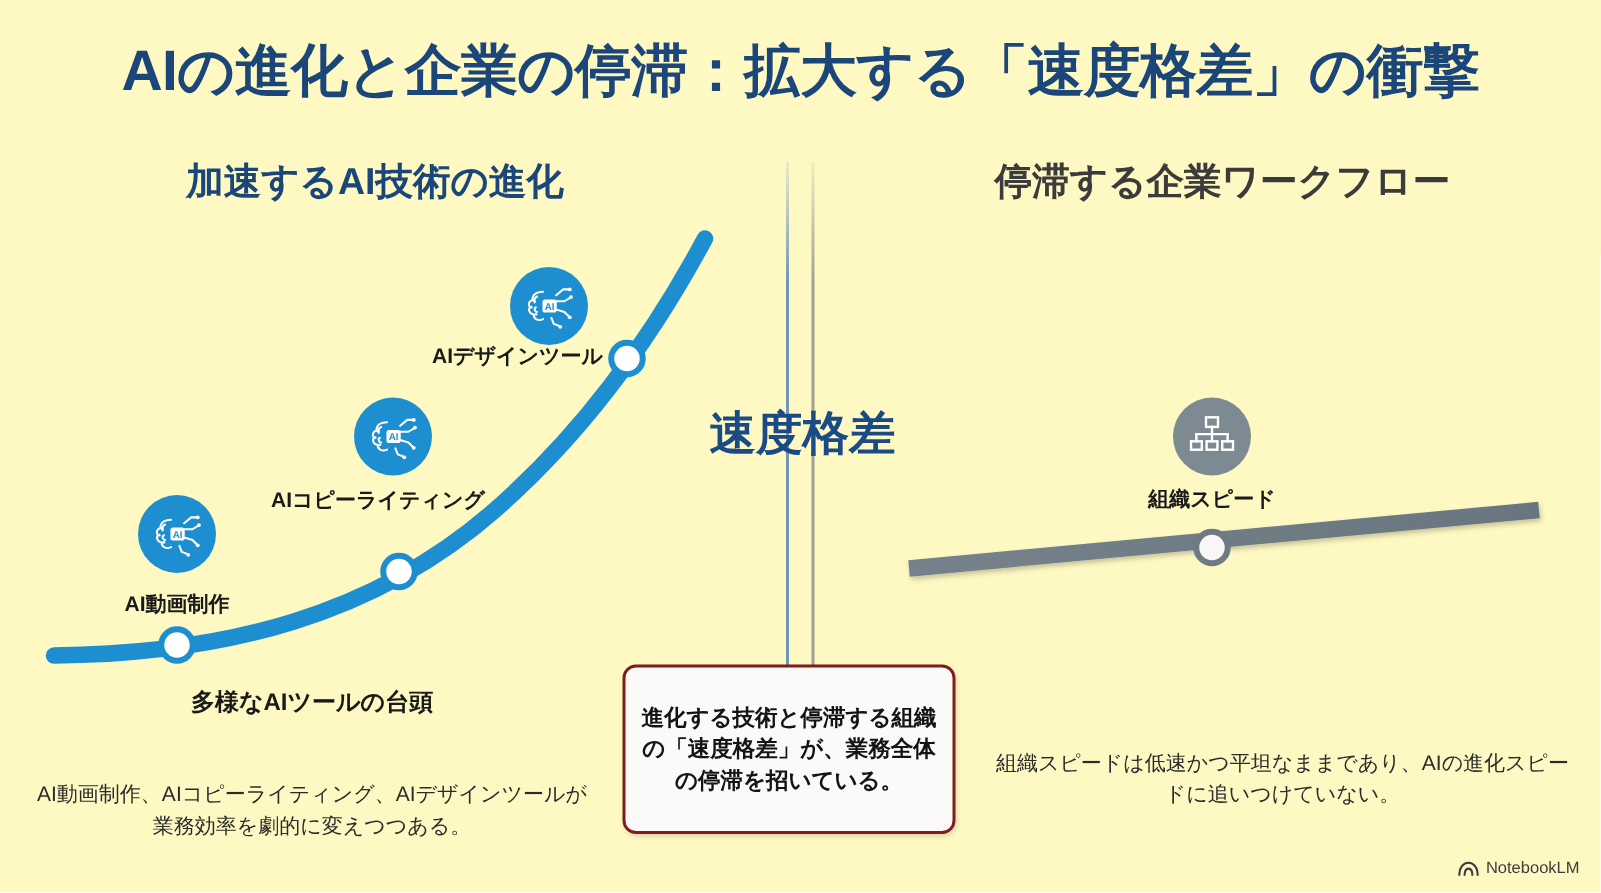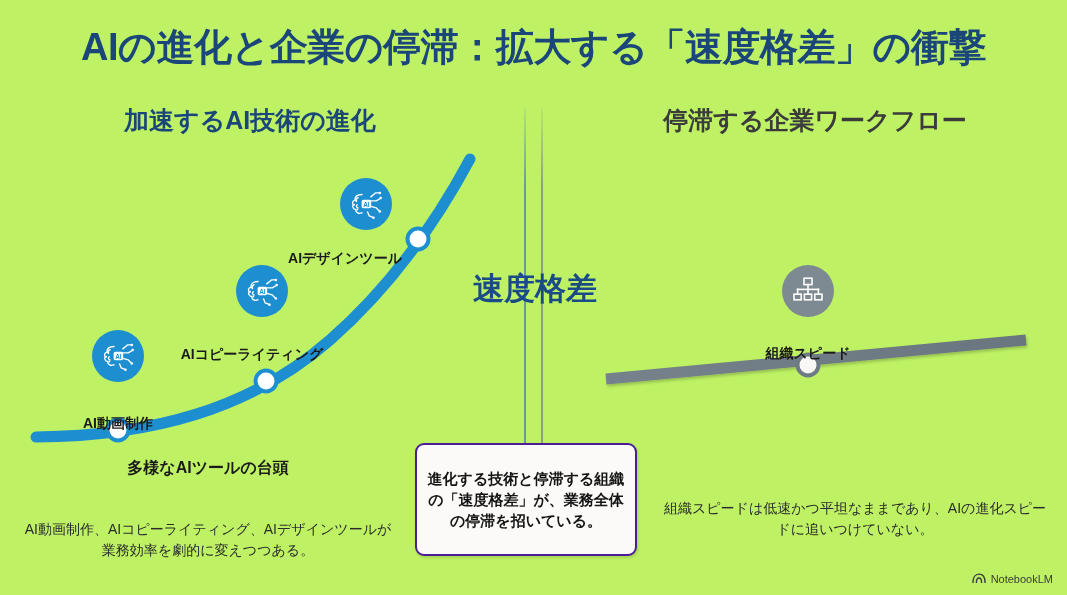--- a/index.html
+++ b/index.html
@@ -5,21 +5,21 @@
 <style>
   html, body {
     margin: 0;
     padding: 0;
     background: #ffffff;
   }
   #canvas {
     position: relative;
     width: 1067px;
     height: 595px;
-    background: #bef264;
+    background: #fef9c3;
     overflow: hidden;
     font-family: "Liberation Sans", "DejaVu Sans", sans-serif;
     -webkit-font-smoothing: antialiased;
   }
   
   #title {
     position: absolute;
     top: 22px;
     left: 0;
     width: 1067px;
@@ -103,21 +103,20 @@
   .badge.blue { background: #1d8fd1; }
   .badge.gray { background: #7e8a92; }
   
   .node-label {
     position: absolute;
     font-size: 14px;
     font-weight: bold;
     color: #1a1a1a;
     white-space: nowrap;
     text-align: center;
-    margin-top: 21px;
   }
   
   .cap-block {
     position: absolute;
     text-align: center;
   }
   .cap-title {
     font-size: 16px;
     font-weight: bold;
     color: #1a1a1a;
@@ -133,21 +132,21 @@
   #cap-left  { left: 18px;  top: 458px; width: 380px; }
   #cap-right { left: 660px; top: 458px; width: 390px; }
   
   #callout {
     position: absolute;
     left: 415px;
     top: 443px;
     width: 222px;
     height: 113px;
     box-sizing: border-box;
-    border: 2px solid #4c1d95;
+    border: 2px solid #7f1d1d;
     border-radius: 9px;
     background: #fbfaf8;
     display: flex;
     align-items: center;
     justify-content: center;
     padding: 4px 8px;
     box-shadow: 1px 2px 3px rgba(0,0,0,0.13);
   }
   #callout-text {
     font-size: 15px;
@@ -155,21 +154,21 @@
     line-height: 1.42;
     color: #141414;
     text-align: center;
   }
   
   #watermark {
     position: absolute;
     right: 14px;
     bottom: 10px;
     display: flex;
-    align-items: flex-start;
+    align-items: flex-end;
     gap: 5px;
     font-size: 11px;
     color: #3c3c3c;
     font-weight: 500;
   }
 </style>
 </head>
 <body>
 
 <div id="canvas">

